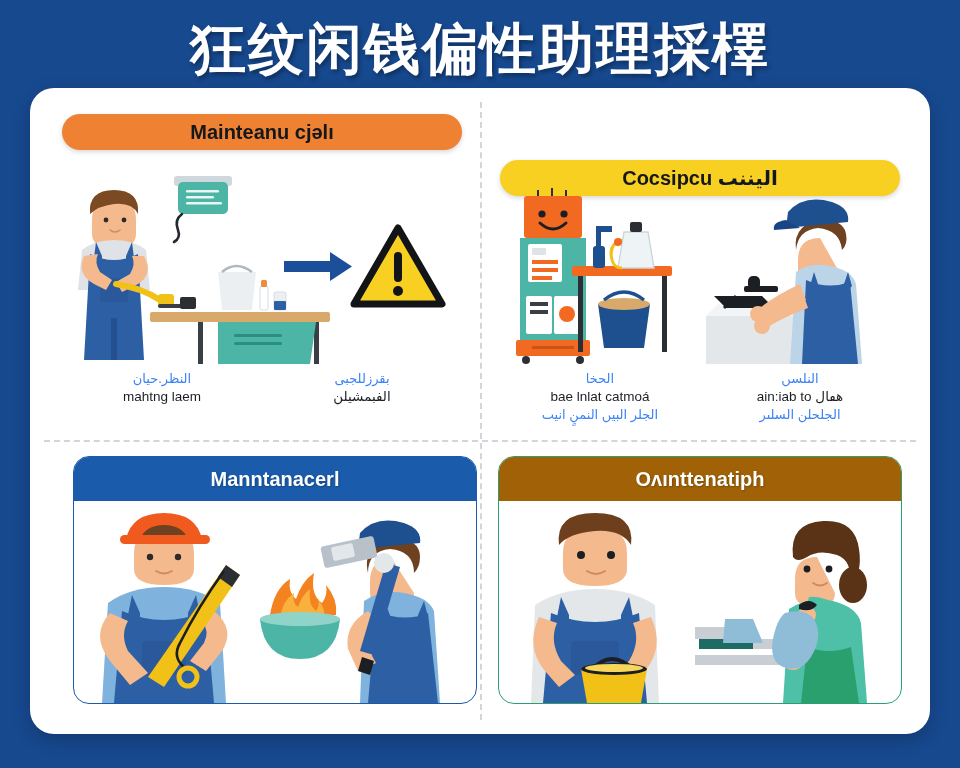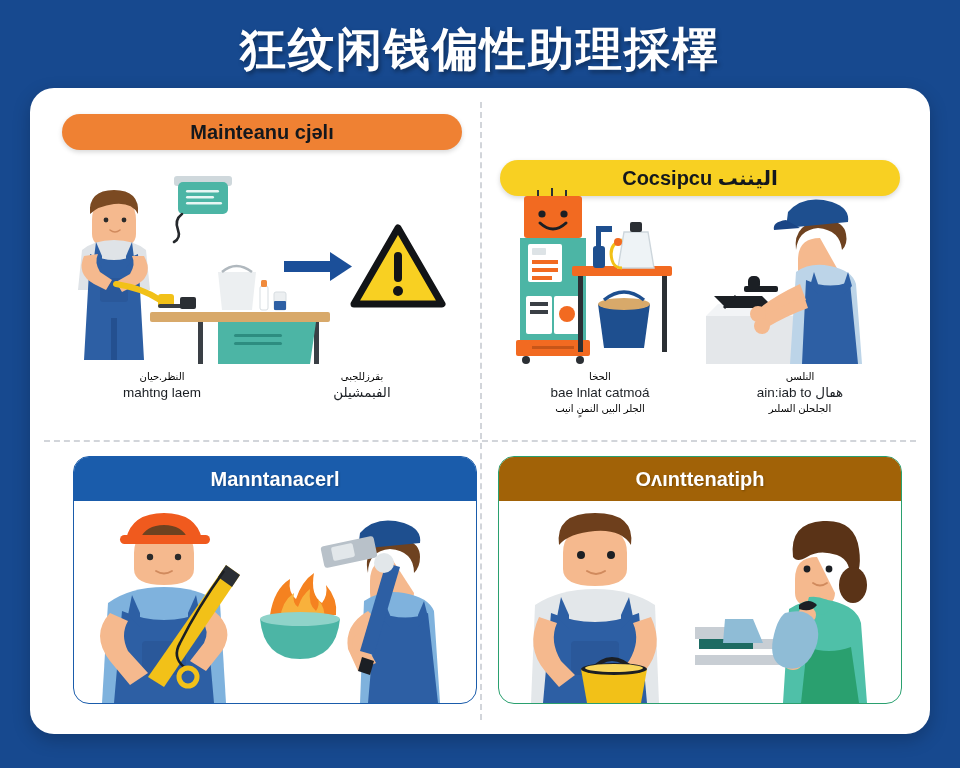--- a/index.html
+++ b/index.html
@@ -9,21 +9,21 @@
     font-family:"Liberation Sans","DejaVu Sans",sans-serif;
   }
   .poster{position:relative;width:960px;height:768px;}
 
   
   .title-bar{
     position:absolute;left:0;top:14px;width:960px;height:72px;
     display:flex;align-items:center;justify-content:center;
   }
   .title-text{
-    font-size:46px;font-weight:bold;color:#ffffff;letter-spacing:2px;
+    font-size:56px;font-weight:bold;color:#ffffff;letter-spacing:2px;
     text-shadow:2px 3px 4px rgba(0,0,0,.35);
     font-family:"DejaVu Sans","Liberation Sans",sans-serif;
     white-space:nowrap;
   }
 
   
   .card{
     position:absolute;left:30px;top:88px;width:900px;height:646px;
     background:#ffffff;border-radius:24px;
     box-shadow:0 6px 18px rgba(0,0,0,.22);
@@ -77,21 +77,21 @@
   
   .stage{position:absolute;overflow:hidden;}
   .s1{left:18px;top:66px;width:400px;height:196px;}
   .s2{left:18px;top:66px;width:400px;height:196px;}
   .s3{left:0;top:44px;width:402px;height:202px;}
   .s4{left:0;top:44px;width:402px;height:202px;}
 
   
   .caps{position:absolute;left:18px;top:268px;width:400px;height:62px;display:flex;}
   .cap{flex:1;text-align:center;padding:0 4px;}
-  .cap .ar{font-size:10px;color:#000000;line-height:1.35;direction:rtl;}
+  .cap .ar{font-size:13px;color:#3b82f6;line-height:1.35;direction:rtl;}
   .cap .lt{font-size:13.5px;color:#1b1f24;line-height:1.35;}
 
   
   svg{display:block;}
 </style>
 </head>
 <body>
 
 <div class="poster">
 

